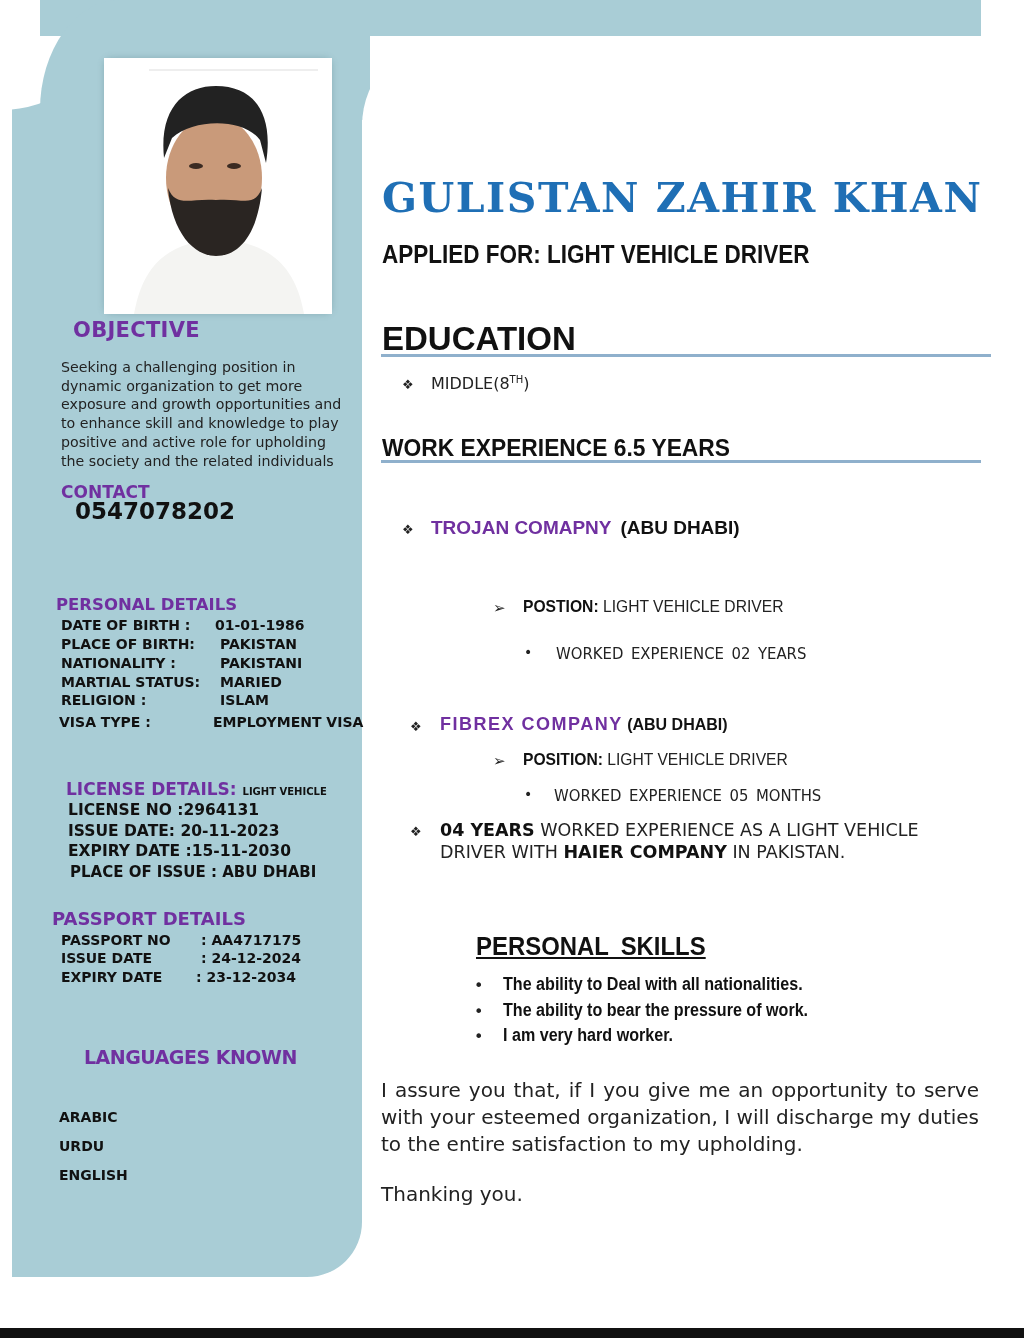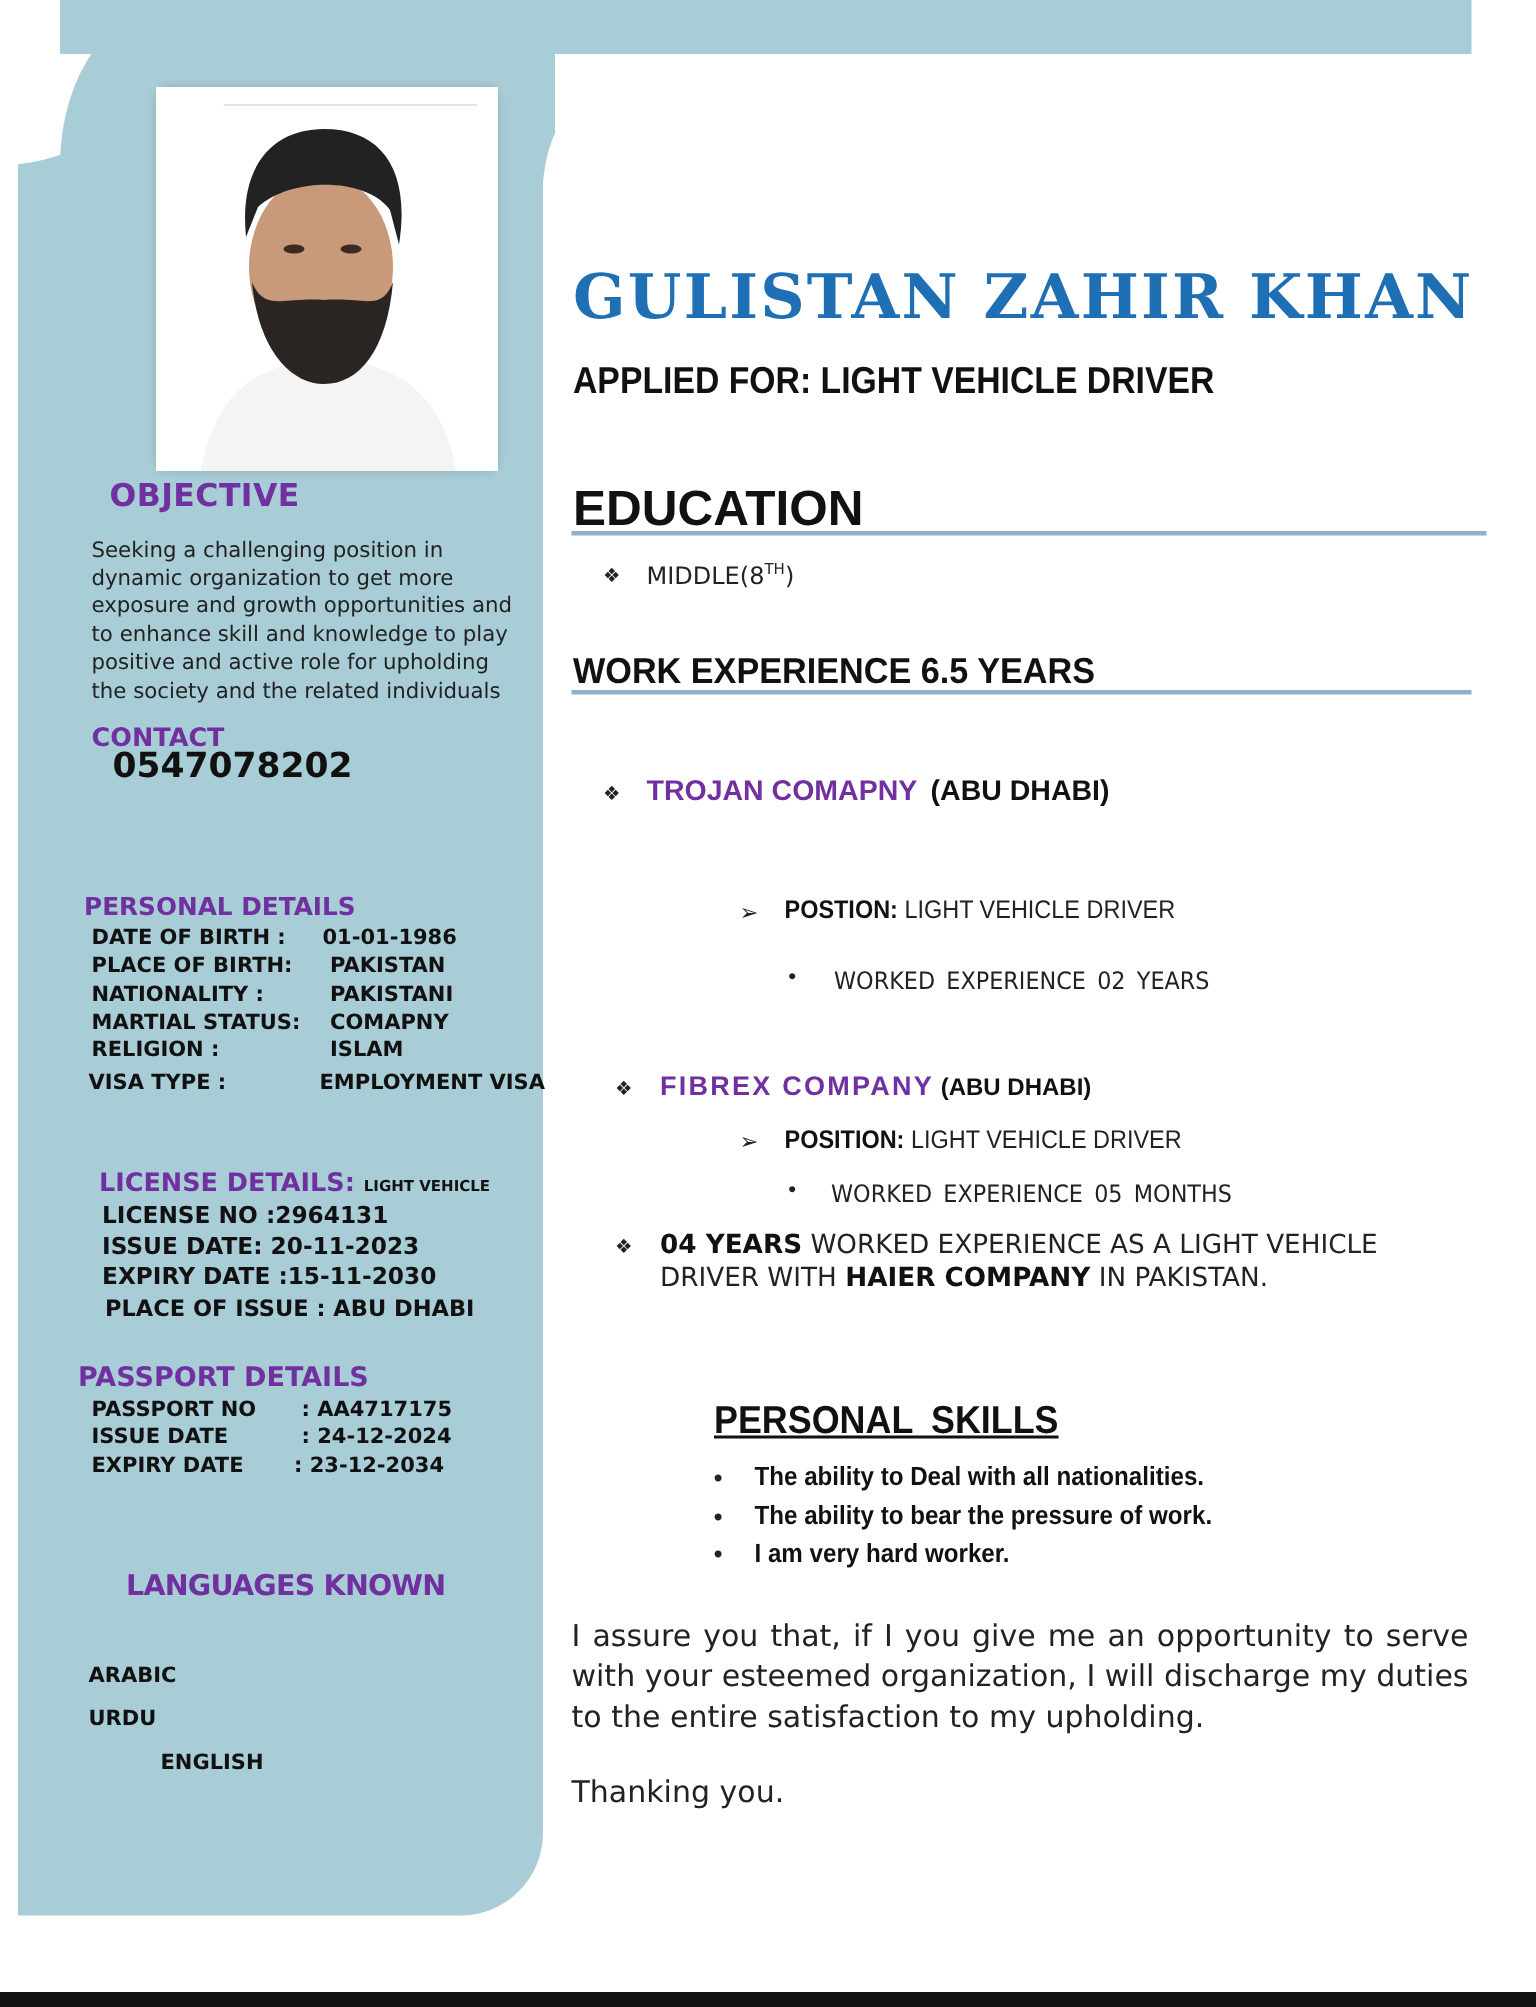--- a/index.html
+++ b/index.html
@@ -82,21 +82,21 @@
 <div class="kv" style="left:61px;top:636px;">
   <span class="k">PLACE OF BIRTH:</span>
   <span class="v" style="left:159px">PAKISTAN</span>
 </div>
 <div class="kv" style="left:61px;top:655px;">
   <span class="k">NATIONALITY   :</span>
   <span class="v" style="left:159px">PAKISTANI</span>
 </div>
 <div class="kv" style="left:61px;top:674px;">
   <span class="k">MARTIAL STATUS:</span>
-  <span class="v" style="left:159px">COMAPNY</span>
+  <span class="v" style="left:159px">MARIED</span>
 </div>
 <div class="kv" style="left:61px;top:692px;">
   <span class="k">RELIGION        :</span>
   <span class="v" style="left:159px">ISLAM</span>
 </div>
 <div class="kv" style="left:59px;top:714px;">
   <span class="k">VISA TYPE        :</span>
   <span class="v" style="left:154px">EMPLOYMENT  VISA</span>
 </div>
 
@@ -119,21 +119,21 @@
   <span class="v" style="left:140px">: 24-12-2024</span>
 </div>
 <div class="kv" style="left:61px;top:969px;">
   <span class="k">EXPIRY DATE</span>
   <span class="v" style="left:135px">:  23-12-2034</span>
 </div>
 
 <div class="sec-head" style="left:52px;top:1046px;font-size:19px;letter-spacing:-0.5px;margin-left:32px;">LANGUAGES KNOWN</div>
 <div class="lang" style="top:1109px;">ARABIC</div>
 <div class="lang" style="top:1138px;">URDU</div>
-<div class="lang" style="top:1167px;margin-left:48px;">ENGLISH</div>
+<div class="lang" style="top:1167px;">ENGLISH</div>
 
 <div class="name">GULISTAN ZAHIR KHAN</div>
 <div class="applied">
   <span>APPLIED FOR:</span>
   <span>LIGHT VEHICLE DRIVER</span>
 </div>
 
 <div class="h-edu">EDUCATION</div>
 <div class="rule" style="left:381px;top:354px;width:610px;"></div>
 <div class="bullet-d" style="left:402px;top:377px;">❖</div>

